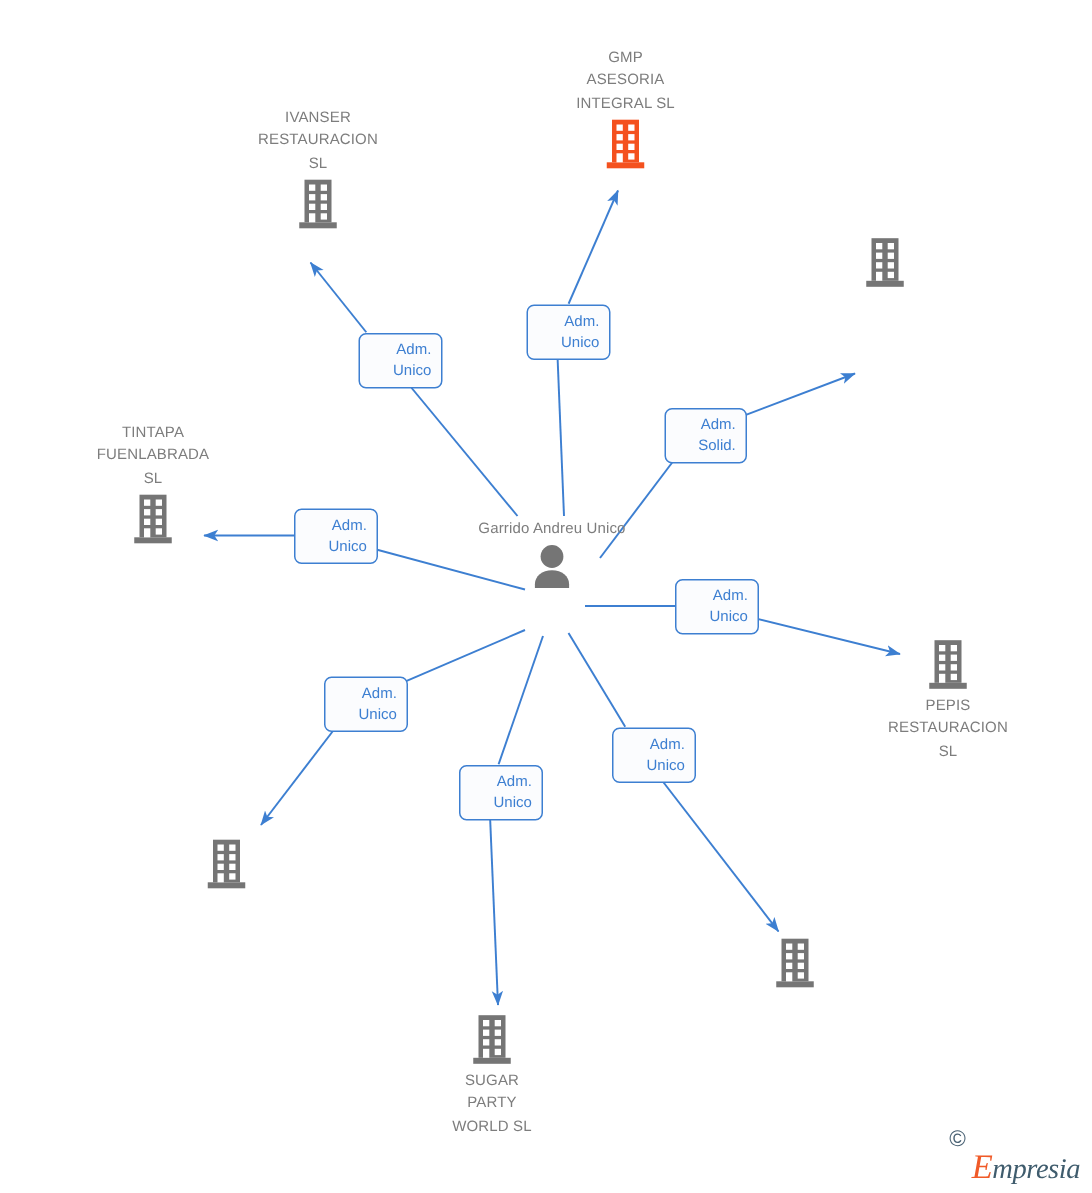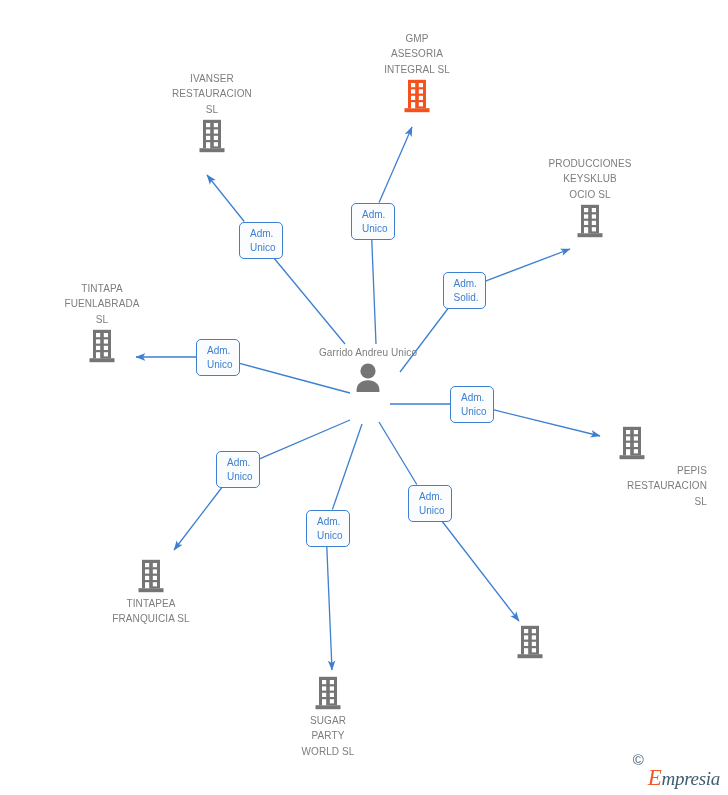--- a/index.html
+++ b/index.html
@@ -49,22 +49,22 @@
   .edge-label {
     position: absolute;
     box-sizing: border-box;
     border: 1px solid #3d7fd1;
     border-radius: 5px;
     background: #fbfcfe;
     color: #3d7fd1;
     font-size: 10px;
     line-height: 14px;
     font-family: "Liberation Sans", sans-serif;
-    padding: 4px 6px 3px 10px;
-    text-align: left;
+    padding: 4px 6px 3px 22px;
+    text-align: right;
     white-space: pre-line;
     cursor: pointer;
   }
   #watermark {
     position: absolute;
     right: 8px;
     bottom: 6px;
     display: flex;
     align-items: center;
     gap: 4px;
@@ -158,23 +158,20 @@
       <rect x="7" y="10.4" width="4.2" height="4.2" fill="#ffffff"></rect>
       <rect x="14.8" y="10.4" width="4.2" height="4.2" fill="#ffffff"></rect>
       <rect x="7" y="16.8" width="4.2" height="4.2" fill="#ffffff"></rect>
       <rect x="14.8" y="16.8" width="4.2" height="4.2" fill="#ffffff"></rect>
       <rect x="7" y="23.2" width="4.2" height="6" fill="#ffffff"></rect>
       <rect x="14.8" y="23.2" width="4.2" height="4.2" fill="#ffffff"></rect>
     </svg>
   </div>
 
   <div class="node label-above" style="left:590px; top:156px;">
-    <div class="node-label">PRODUCCIONES
-KEYSKLUB
-OCIO  SL</div>
     <svg class="node-icon" width="26" height="34" viewBox="0 0 26 34" xmlns="http://www.w3.org/2000/svg">
       <rect x="4" y="0.8" width="18" height="28.4" fill="#757575"></rect>
       <rect x="0.5" y="29.2" width="25" height="4" fill="#757575"></rect>
       <rect x="7" y="4" width="4.2" height="4.2" fill="#ffffff"></rect>
       <rect x="14.8" y="4" width="4.2" height="4.2" fill="#ffffff"></rect>
       <rect x="7" y="10.4" width="4.2" height="4.2" fill="#ffffff"></rect>
       <rect x="14.8" y="10.4" width="4.2" height="4.2" fill="#ffffff"></rect>
       <rect x="7" y="16.8" width="4.2" height="4.2" fill="#ffffff"></rect>
       <rect x="14.8" y="16.8" width="4.2" height="4.2" fill="#ffffff"></rect>
       <rect x="7" y="23.2" width="4.2" height="6" fill="#ffffff"></rect>
@@ -193,21 +190,21 @@
       <rect x="14.8" y="4" width="4.2" height="4.2" fill="#ffffff"></rect>
       <rect x="7" y="10.4" width="4.2" height="4.2" fill="#ffffff"></rect>
       <rect x="14.8" y="10.4" width="4.2" height="4.2" fill="#ffffff"></rect>
       <rect x="7" y="16.8" width="4.2" height="4.2" fill="#ffffff"></rect>
       <rect x="14.8" y="16.8" width="4.2" height="4.2" fill="#ffffff"></rect>
       <rect x="7" y="23.2" width="4.2" height="6" fill="#ffffff"></rect>
       <rect x="14.8" y="23.2" width="4.2" height="4.2" fill="#ffffff"></rect>
     </svg>
   </div>
 
-  <div class="node label-below" style="left:632px; top:426px;text-align:right;">
+  <div class="node label-below" style="left:632px; top:426px;">
     <svg class="node-icon" width="26" height="34" viewBox="0 0 26 34" xmlns="http://www.w3.org/2000/svg">
       <rect x="4" y="0.8" width="18" height="28.4" fill="#757575"></rect>
       <rect x="0.5" y="29.2" width="25" height="4" fill="#757575"></rect>
       <rect x="7" y="4" width="4.2" height="4.2" fill="#ffffff"></rect>
       <rect x="14.8" y="4" width="4.2" height="4.2" fill="#ffffff"></rect>
       <rect x="7" y="10.4" width="4.2" height="4.2" fill="#ffffff"></rect>
       <rect x="14.8" y="10.4" width="4.2" height="4.2" fill="#ffffff"></rect>
       <rect x="7" y="16.8" width="4.2" height="4.2" fill="#ffffff"></rect>
       <rect x="14.8" y="16.8" width="4.2" height="4.2" fill="#ffffff"></rect>
       <rect x="7" y="23.2" width="4.2" height="6" fill="#ffffff"></rect>
@@ -224,22 +221,20 @@
       <rect x="0.5" y="29.2" width="25" height="4" fill="#757575"></rect>
       <rect x="7" y="4" width="4.2" height="4.2" fill="#ffffff"></rect>
       <rect x="14.8" y="4" width="4.2" height="4.2" fill="#ffffff"></rect>
       <rect x="7" y="10.4" width="4.2" height="4.2" fill="#ffffff"></rect>
       <rect x="14.8" y="10.4" width="4.2" height="4.2" fill="#ffffff"></rect>
       <rect x="7" y="16.8" width="4.2" height="4.2" fill="#ffffff"></rect>
       <rect x="14.8" y="16.8" width="4.2" height="4.2" fill="#ffffff"></rect>
       <rect x="7" y="23.2" width="4.2" height="6" fill="#ffffff"></rect>
       <rect x="14.8" y="23.2" width="4.2" height="4.2" fill="#ffffff"></rect>
     </svg>
-    <div class="node-label">TINTAPEA
-FRANQUICIA  SL</div>
   </div>
 
   <div class="node label-below" style="left:530px; top:625px;">
     <svg class="node-icon" width="26" height="34" viewBox="0 0 26 34" xmlns="http://www.w3.org/2000/svg">
       <rect x="4" y="0.8" width="18" height="28.4" fill="#757575"></rect>
       <rect x="0.5" y="29.2" width="25" height="4" fill="#757575"></rect>
       <rect x="7" y="4" width="4.2" height="4.2" fill="#ffffff"></rect>
       <rect x="14.8" y="4" width="4.2" height="4.2" fill="#ffffff"></rect>
       <rect x="7" y="10.4" width="4.2" height="4.2" fill="#ffffff"></rect>
       <rect x="14.8" y="10.4" width="4.2" height="4.2" fill="#ffffff"></rect>

